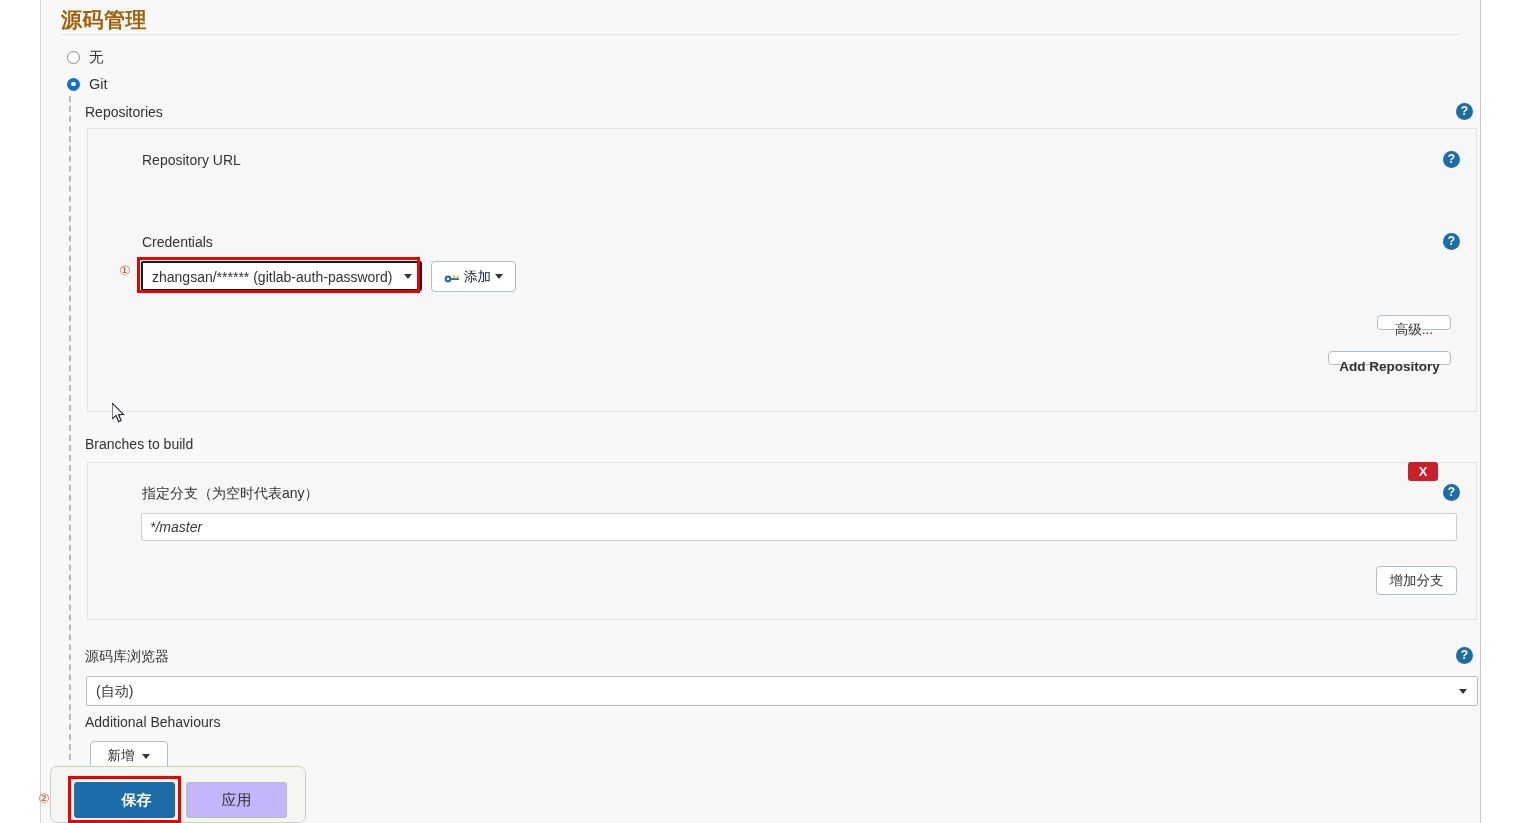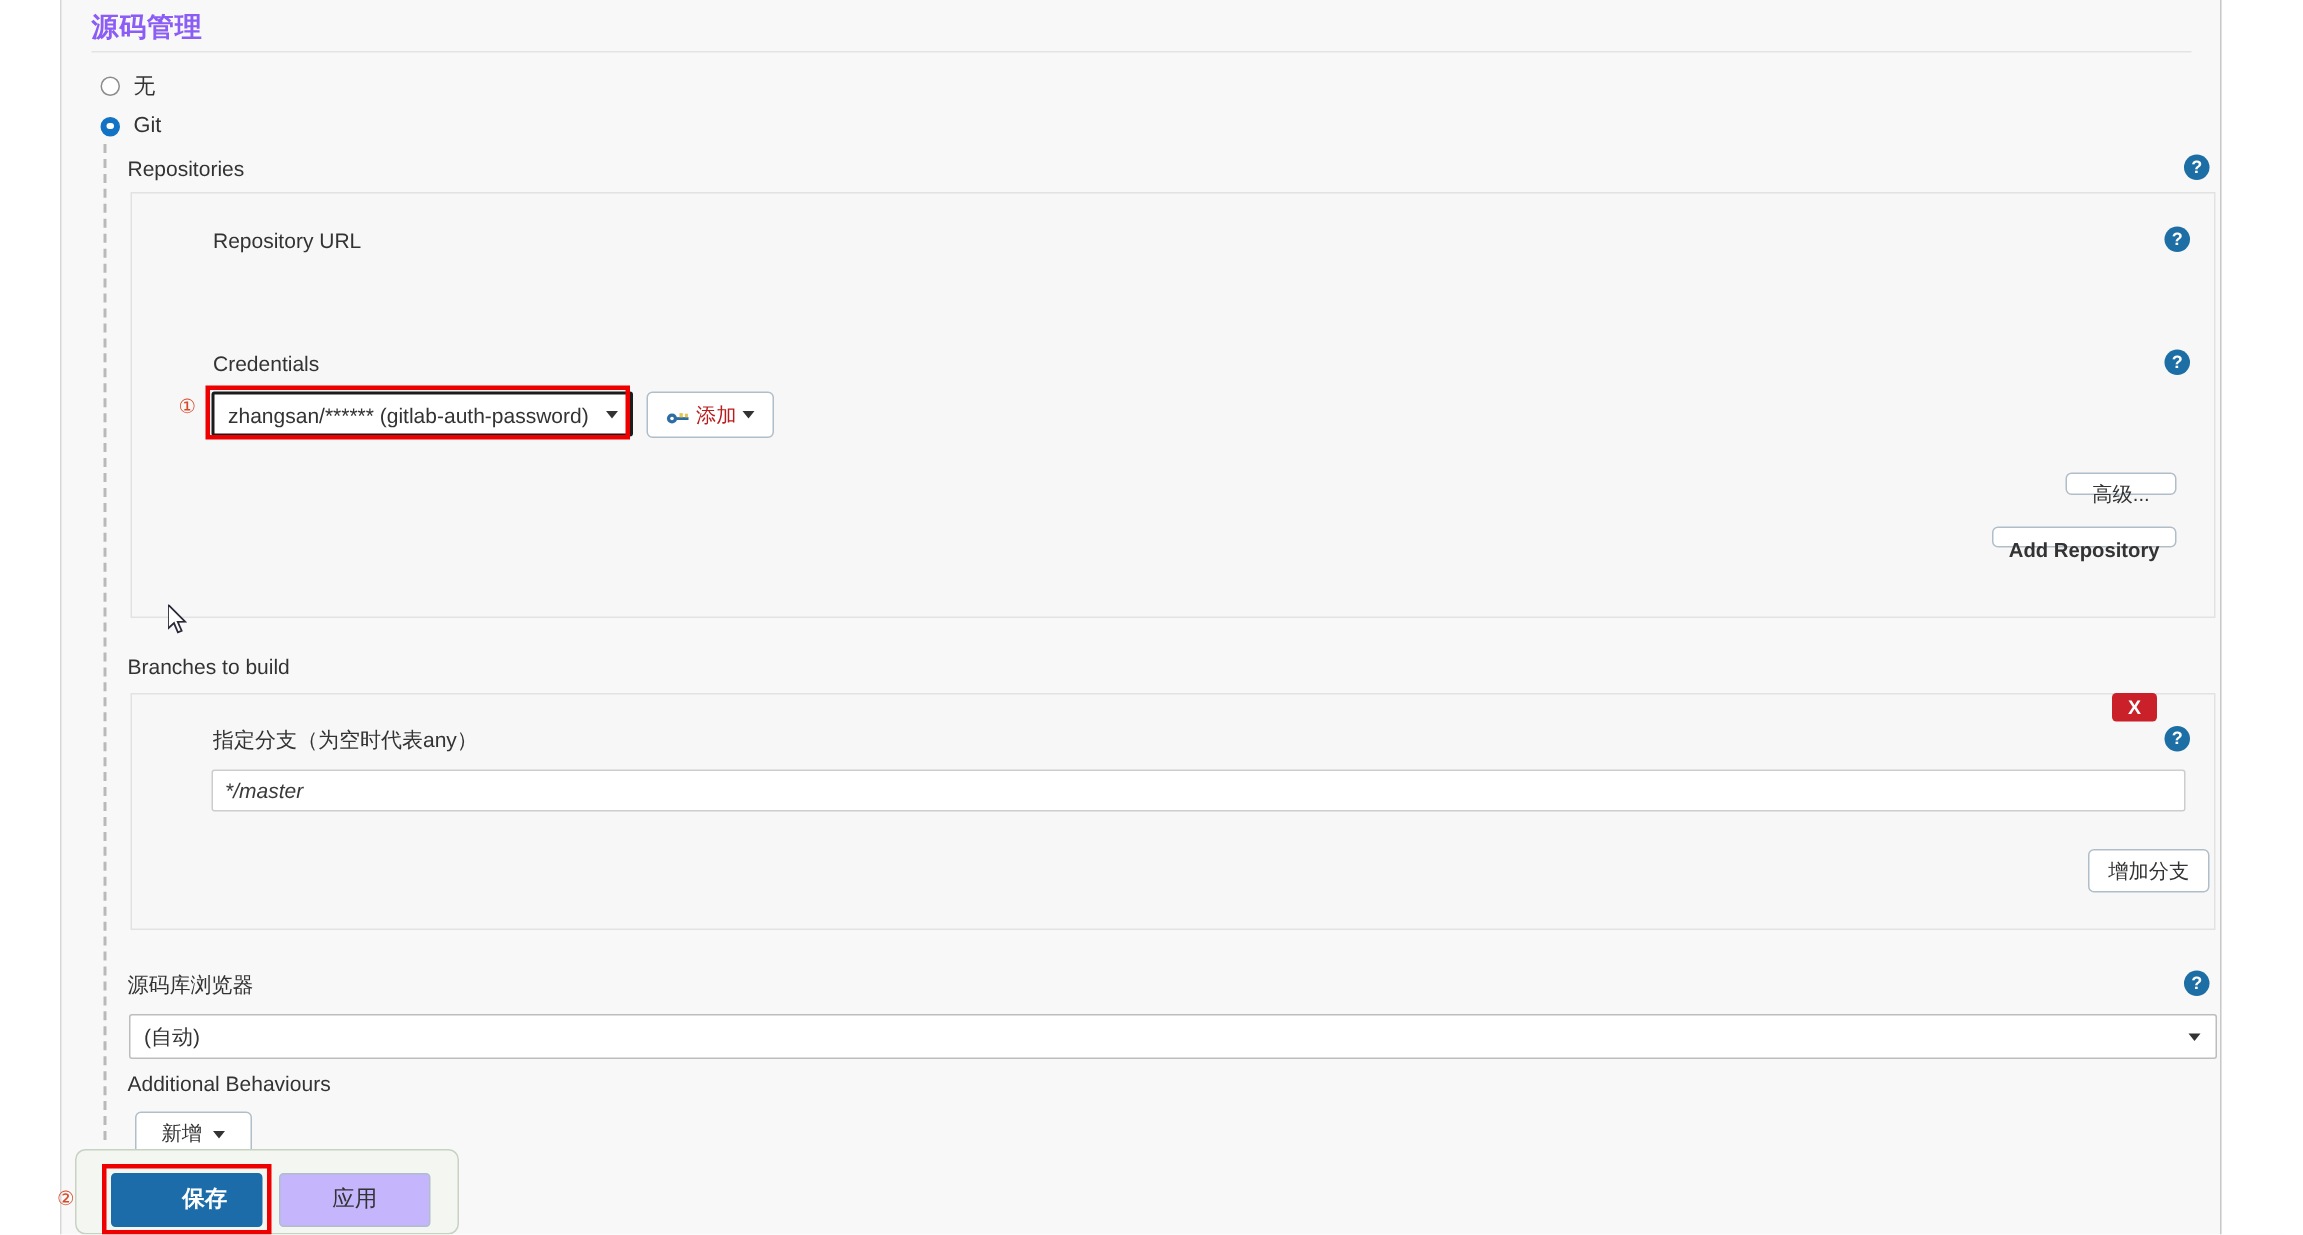--- a/index.html
+++ b/index.html
@@ -22,23 +22,23 @@
     left: 40px; top: 0;
     width: 1441px; height: 823px;
     background: #f8f8f8;
     border-left: 1px solid #d7d7d7;
     border-right: 1px solid #c8c8c8;
   }
 
   .section-title {
     position: absolute;
     left: 20px; top: 6px;
-    font-size: 18px;
+    font-size: 21px;
     font-weight: bold;
-    color: #8b5cf6;
+    color: #a16207;
     letter-spacing: .5px;
   }
   .title-rule {
     position: absolute;
     left: 20px; top: 34px;
     width: 1400px; height: 1px;
     background: #e3e3e3;
   }
 
   
@@ -164,21 +164,21 @@
     cursor: pointer;
     font-family: "Liberation Sans", sans-serif;
     white-space: nowrap;
   }
   .btn.bold { font-weight: bold; }
   .btn-add-cred {
     display: flex;
     align-items: center;
     justify-content: center;
     gap: 4px;
-    color: #b91c1c;
+    color: #0f172a;
   }
 
   
   .key-icon { position: relative; width: 16px; height: 10px; flex: none; }
 
   
   .hl-red {
     position: absolute;
     border: 3px solid #ee0000;
     pointer-events: none;
@@ -309,21 +309,21 @@
 
     <div class="hl-red" style="left:96px; top:257px; width:283px; height:36px;"></div>
     <div class="marker" style="left:78px; top:263px;">①</div>
 
     <div class="field-label" style="left:44px; top:436px;">Branches to build</div>
 
     <div class="panel" style="left:46px; top:462px; width:1390px; height:158px;">
       <div class="field-label" style="left:54px; top:22px;">指定分支（为空时代表any）</div>
       <div class="help-icon" style="left:1355px; top:21px;">?</div>
       <div class="text-input" style="left:53px; top:50px; width:1316px;font-style:italic;">*/master</div>
-      <div class="btn" style="left:1288px; top:103px; width:81px; height:29px; line-height:27px;margin-left:16px;">增加分支</div>
+      <div class="btn" style="left:1288px; top:103px; width:81px; height:29px; line-height:27px;">增加分支</div>
     </div>
 
     <div class="btn-x" style="left:1367px; top:462px; width:30px; height:19px; line-height:19px;">X</div>
 
     <div class="field-label" style="left:44px; top:648px;">源码库浏览器</div>
     <div class="help-icon" style="left:1415px; top:647px;">?</div>
     <div class="select-box" style="left:45px; top:676px; width:1392px;">
       <span>(自动)</span>
       <span class="caret" style="right:10px;"></span>
     </div>

